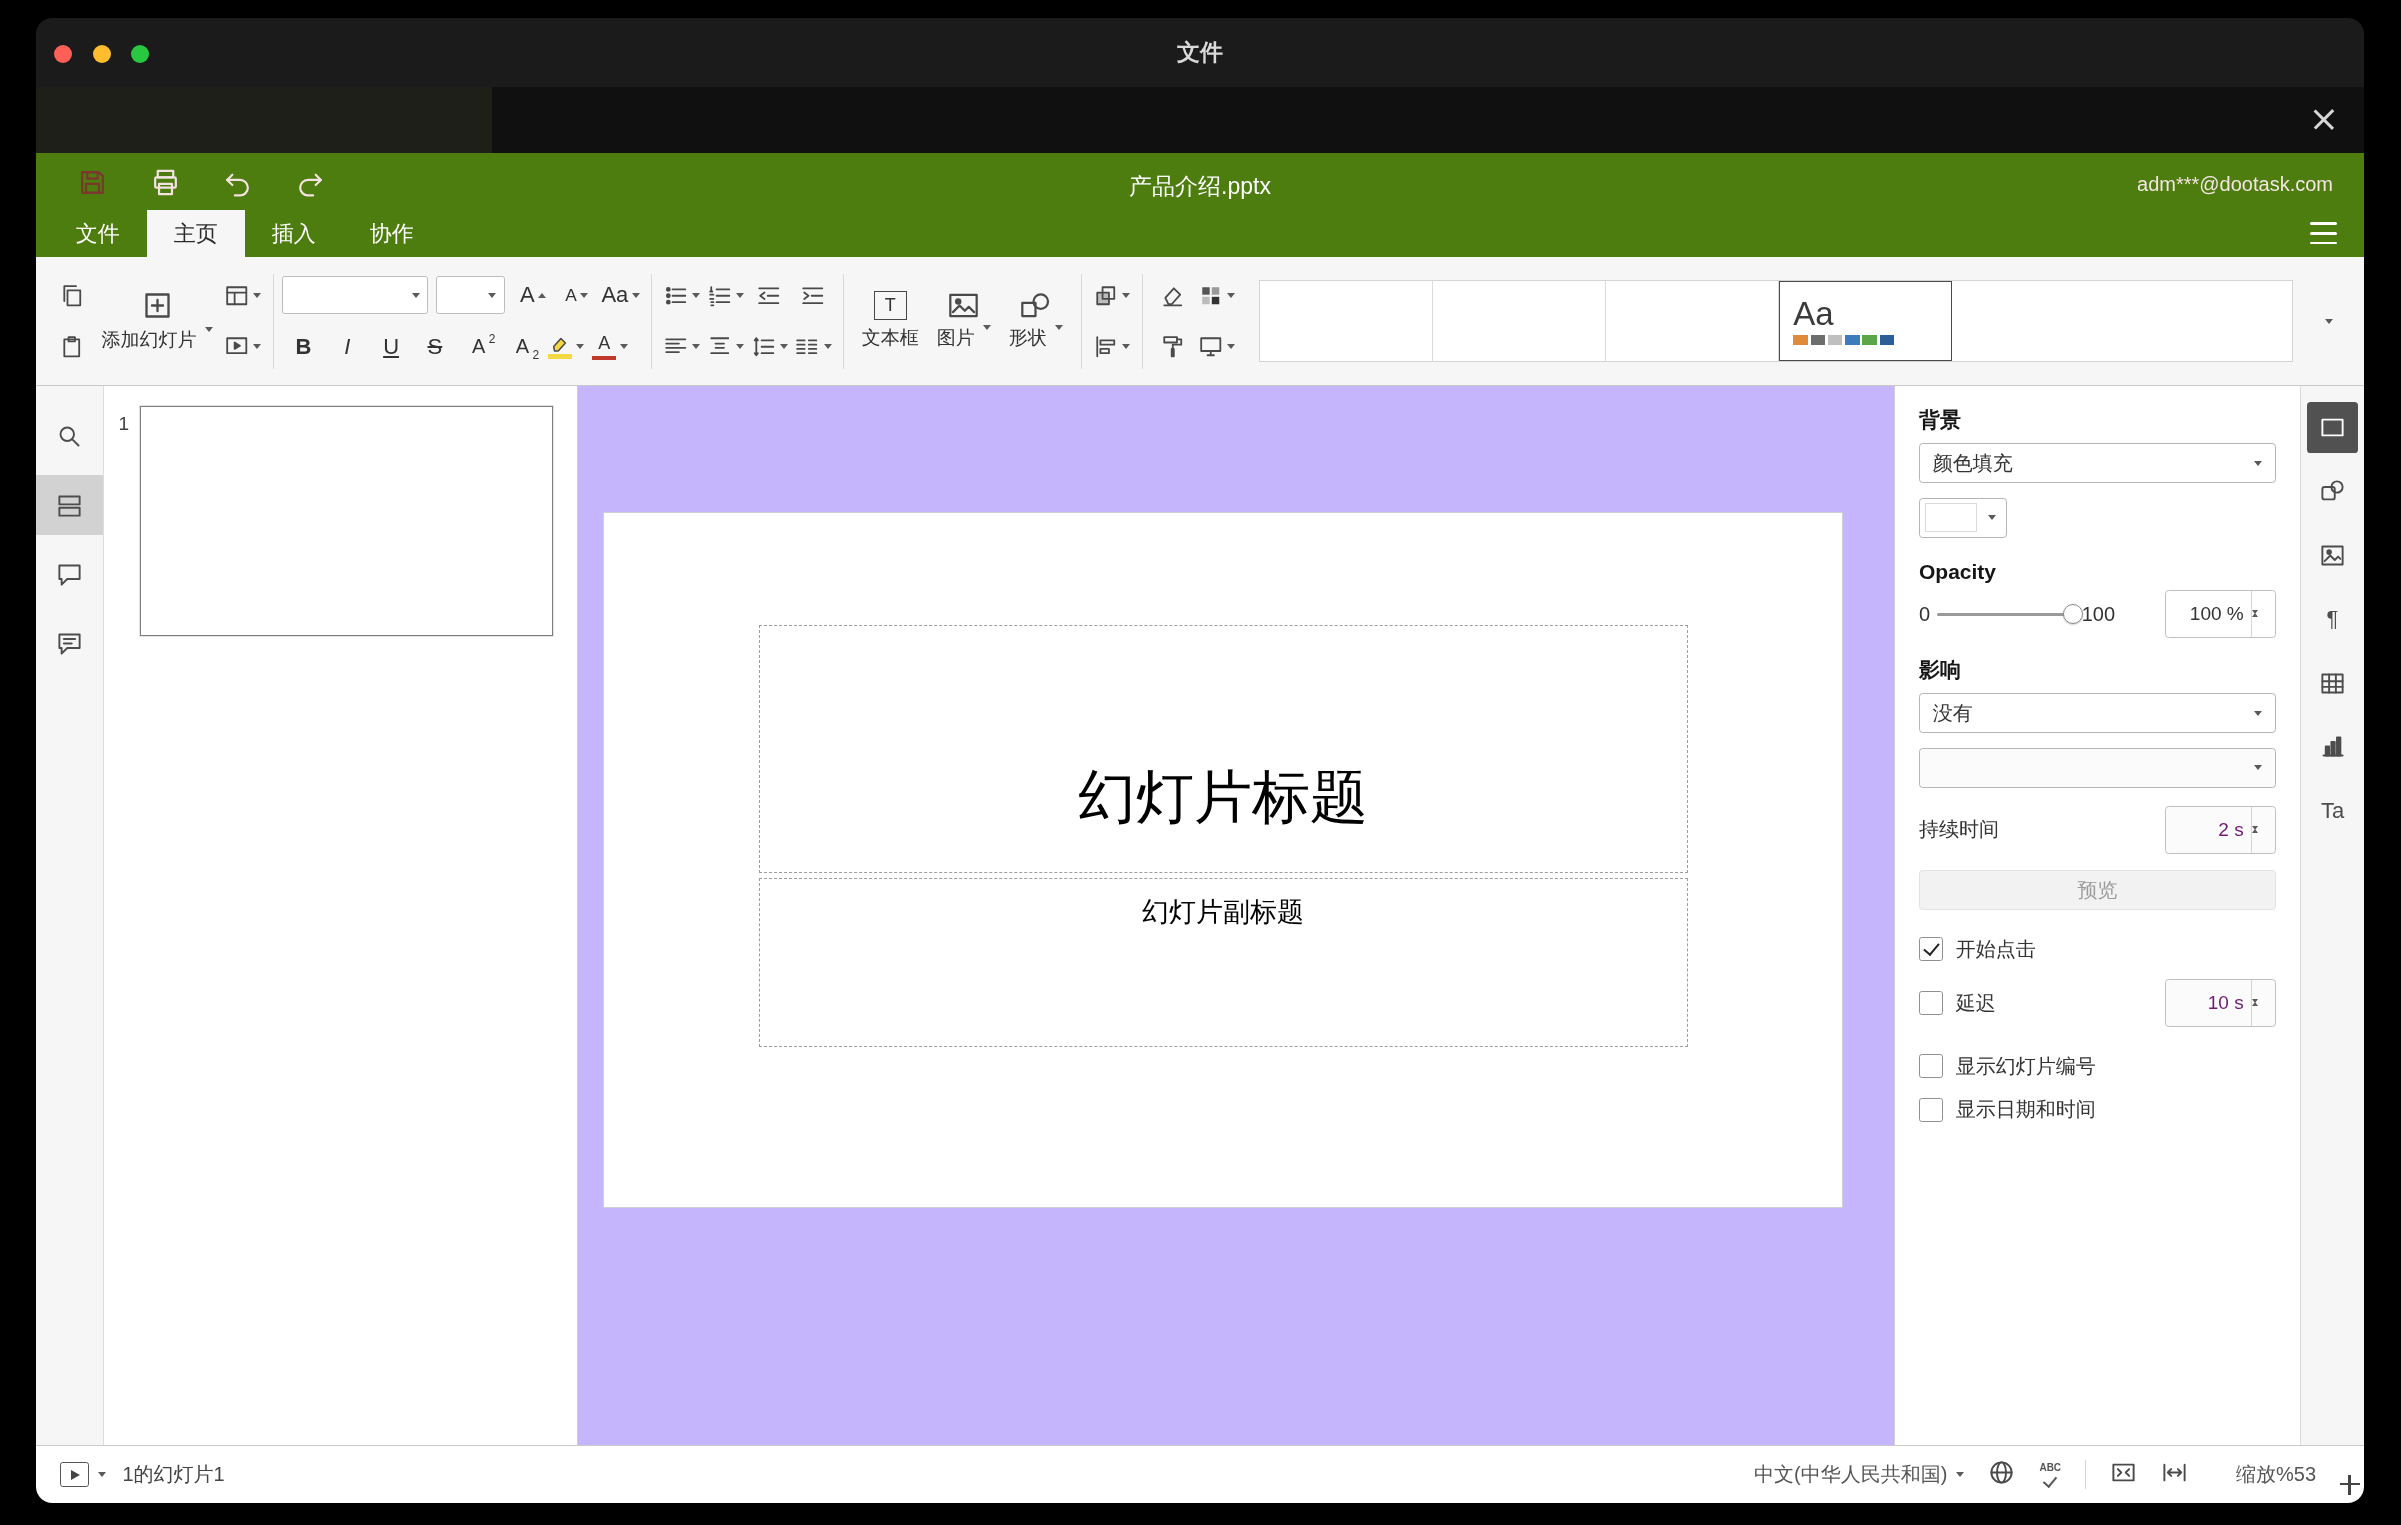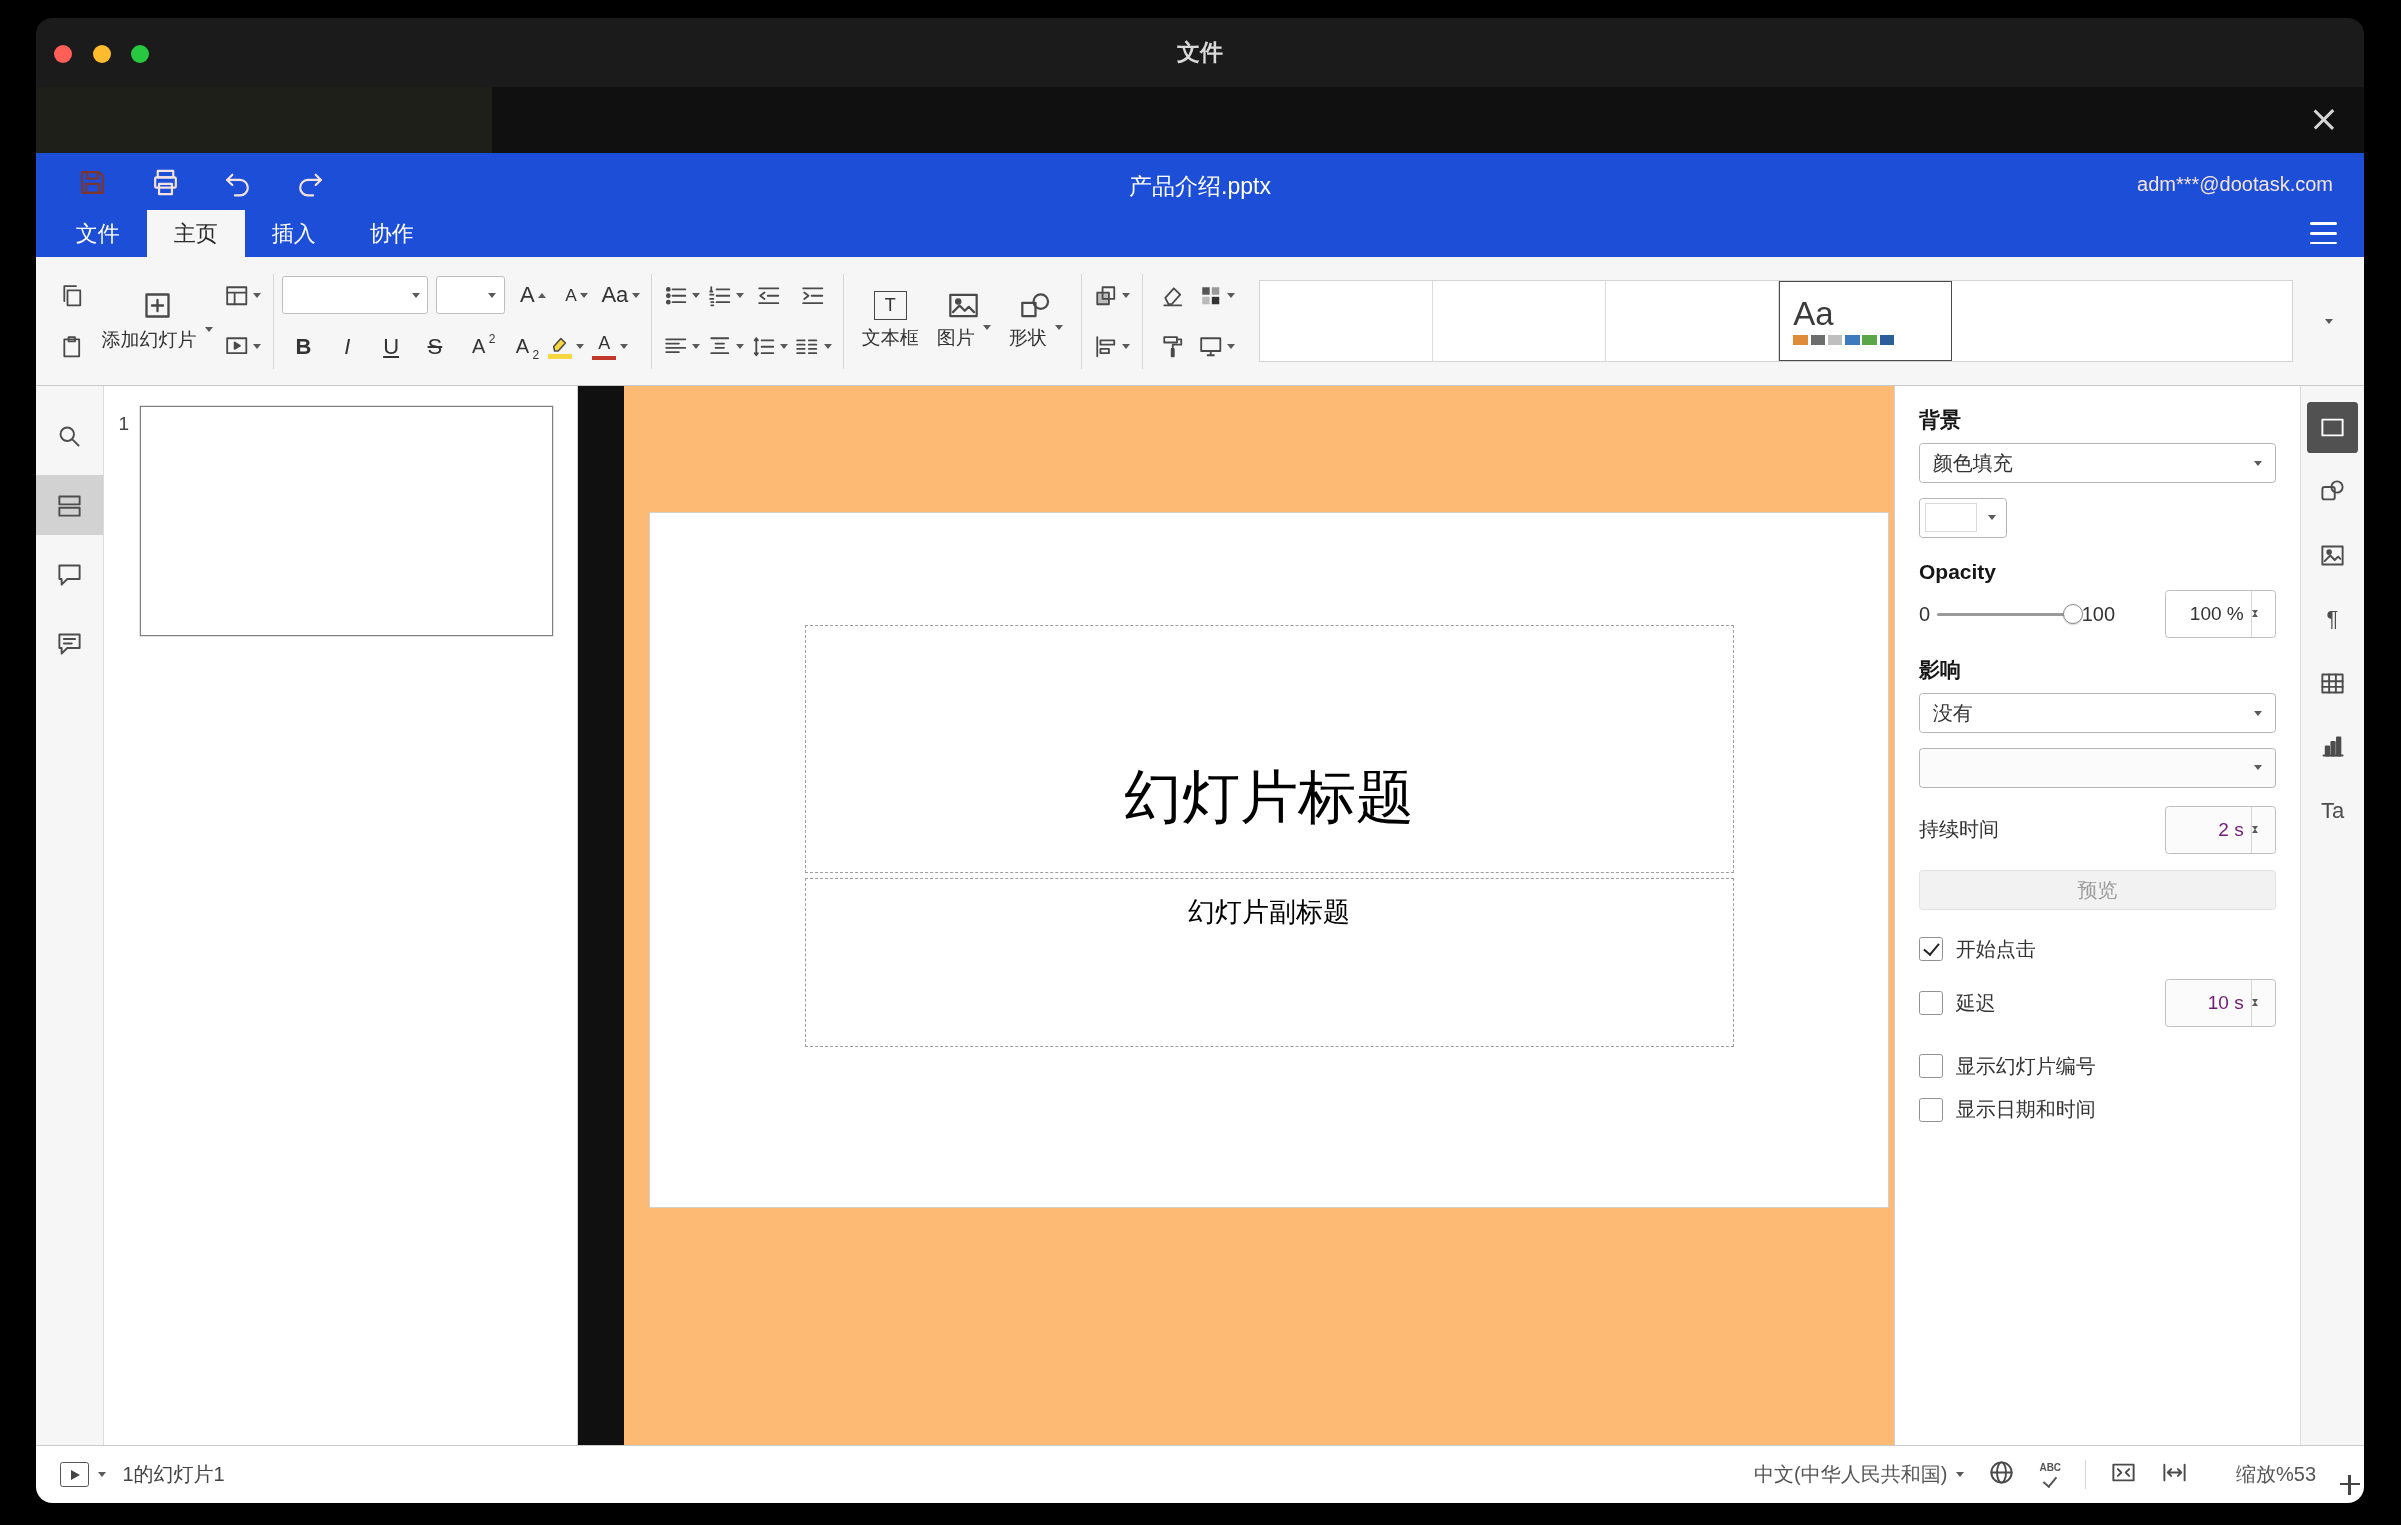--- a/index.html
+++ b/index.html
@@ -17,21 +17,21 @@
   .tb-title { color:#d9d9d9; font-size:23px; font-weight:bold; }
 
   .substrip { height:66px; background:#101010; position:relative; flex:none; }
   .ghost-pane { position:absolute; left:0; top:0; width:456px; height:66px; background:#1d1f18; }
   .xicon { position:absolute; right:25.5px; top:18px; width:29px; height:29px; cursor:default; }
   .xicon::before,.xicon::after { content:""; position:absolute; left:1.8px; top:12.8px; width:25.5px; height:2.7px; background:#d6d6d6; }
   .xicon::before { transform:rotate(45deg); }
   .xicon::after  { transform:rotate(-45deg); }
 
   
-  .redbar { height:104px; background:#1d4ed8; position:relative; flex:none; }
+  .redbar { height:104px; background:#4d7c0f; position:relative; flex:none; }
   .red-icons { position:absolute; left:33px; top:9px; display:flex; gap:25.5px; align-items:center; }
   .red-icons .hbtn { width:47px; height:40px; display:flex; align-items:center; justify-content:center; }
   .doc-title { position:absolute; left:0; right:0; top:18px; text-align:center; color:#fff; font-size:23px; }
   .user-email { position:absolute; right:31px; top:20px; color:#f4e4e2; font-size:20px; }
   .tabs { position:absolute; left:12.8px; bottom:0; display:flex; height:47px; }
   .tab { height:47px; padding:0 27px; display:flex; align-items:center; color:#fff; font-size:22px; cursor:default; }
   .tab.active { background:#f6f6f6; color:#2a2a2a; }
   .burger { position:absolute; right:27px; bottom:12.8px; width:27px; height:22px; display:flex; flex-direction:column; justify-content:space-between; }
   .burger span { display:block; height:2.7px; background:#fff; border-radius:1.8px; }
 
@@ -73,21 +73,21 @@
   
   .content { flex:1; display:flex; min-height:0; }
   .left-iconbar { width:68px; background:#f6f6f6; border-right:0.9px solid #dcdcdc; display:flex; flex-direction:column; align-items:stretch; padding-top:20px; }
   .lib-item { height:60px; display:flex; align-items:center; justify-content:center; color:#4d4d4d; margin-bottom:9px; }
   .lib-item.active { background:#d2d2d2; }
 
   .thumbs { width:474px; background:#fff; border-right:0.9px solid #d0d0d0; position:relative; }
   .thumb-num { position:absolute; left:14.6px; top:27px; font-size:19px; color:#444; }
   .thumb { position:absolute; left:36px; top:20px; width:413px; height:230px; background:#fff; border:1.8px solid #7f7f7f; box-shadow:0 0 0 0.9px #e0e0e0; }
 
-  .canvas { flex:1; background:#fdba74; position:relative; min-width:0;margin-left:46px; }
+  .canvas { flex:1; background:#c4b5fd; position:relative; min-width:0; }
   .slide { position:absolute; left:25.5px; top:127px; width:1238px; height:694px; background:#fff; box-shadow:0 0 0 0.9px #d2d2d2; }
   .ph { position:absolute; left:155px; width:929px; border:0.9px dashed #9e9e9e; display:flex; justify-content:center; }
   .ph.title { top:112px; height:248px; align-items:flex-end; padding-bottom:35px; }
   .ph.title .txt { font-size:58px; color:#000; }
   .ph.subtitle { top:365px; height:169px; align-items:flex-start; padding-top:15px; }
   .ph.subtitle .txt { font-size:27px; color:#000; }
   .notes { position:absolute; left:0; right:0; bottom:0; height:71px; background:#fff; border-top:0.9px solid #d0d0d0; display:flex; align-items:center; padding-left:36px; font-size:24px; color:#333; }
 
   
   .rp { width:406px; background:#fff; border-left:0.9px solid #d0d0d0; padding:20px 24px; font-size:20px; color:#333; overflow:hidden; }

